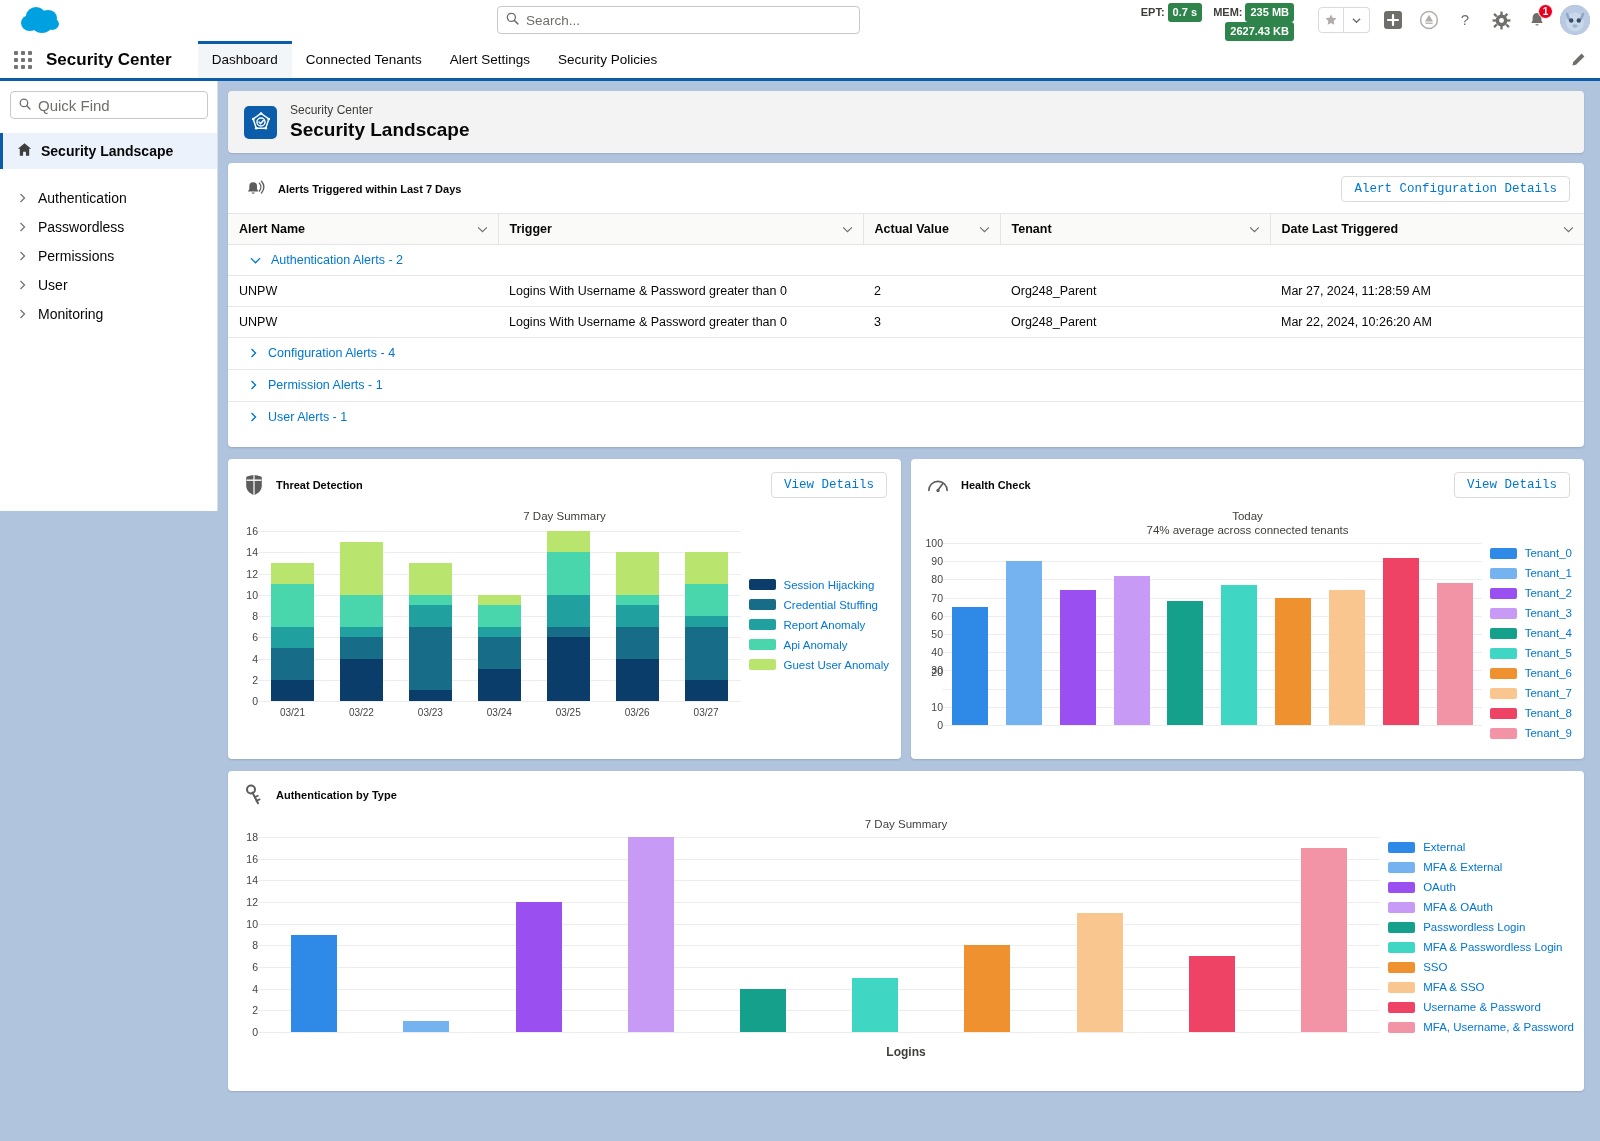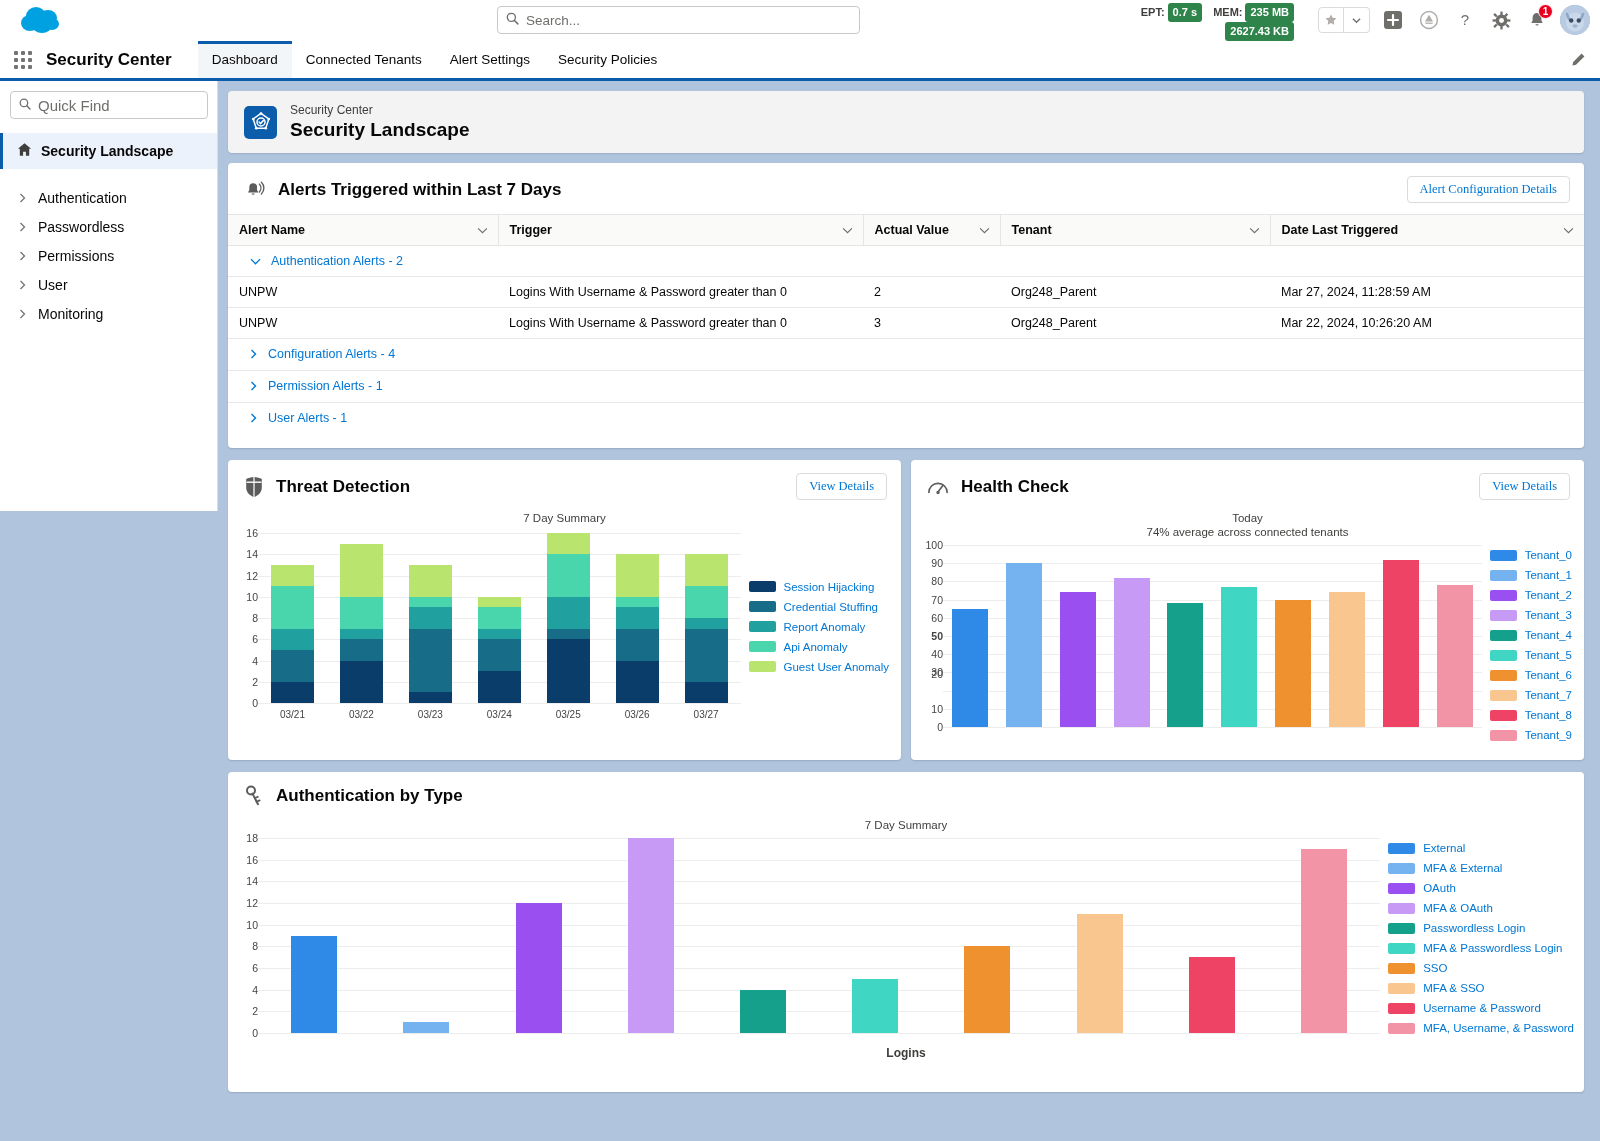--- a/index.html
+++ b/index.html
@@ -106,26 +106,26 @@
     box-shadow: 0 1px 2px rgba(0,0,0,.12);
   }
   .ph-icon { width: 33px; height: 33px; background: #0b5cab; border-radius: 5px;
              display: flex; align-items: center; justify-content: center; margin-right: 13px; }
   .ph-sub { font-size: 12px; color: #3e3e3c; line-height: 15px; }
   .ph-title { font-size: 19px; font-weight: bold; color: #080707; line-height: 23px; }
 
   
   .card { background: #fff; border-radius: 4px; box-shadow: 0 1px 2px rgba(0,0,0,.14); }
   .card-head { display: flex; align-items: center; padding: 13px 14px 11px 16px; }
-  .card-title { font-size: 17px; font-weight: bold; color: #080707; }
+  .card-title { font-size: 11px; font-weight: bold; color: #080707; }
   .card-head .ci { margin-right: 12px; display: flex; }
   .btn-outline {
     margin-left: auto; border: 1px solid #dddbda; border-radius: 4px; background: #fff;
     color: #0176d3; font-size: 12.5px; padding: 5px 12px; cursor: pointer;
-    font-family: Liberation Serif, serif; white-space: nowrap;
+    font-family: Liberation Mono, monospace; white-space: nowrap;
   }
 
   
   .alerts-card { margin-bottom: 12px; padding-bottom: 14px; }
   table.alerts { width: 100%; border-collapse: collapse; table-layout: fixed; }
   table.alerts th {
     background: #fafaf9; border-top: 1px solid #e5e5e5; border-bottom: 1px solid #e5e5e5;
     border-right: 1px solid #e5e5e5;
     font-size: 12.5px; font-weight: bold; color: #080707; text-align: left;
     padding: 8px 10px 8px 11px; height: 30px; position: relative;
@@ -672,21 +672,21 @@
         </div>
         <div class="chart-subtitle">Today</div>
         <div class="chart-subtitle">74% average across connected tenants</div>
         <div class="plot-area" style="margin-top:6px">
           <div class="yaxis" id="hc-yaxis" style="height:182px;width:28px">
               <span style="top: 182px;">0</span>
               <span style="top: 163.8px;">10</span>
               <span style="top: 129px;">20</span>
               <span style="top: 127.4px;">30</span>
               <span style="top: 109.2px;">40</span>
-              <span style="top: 91px; font-weight: bold;">50</span>
+              <span style="top: 91px;">50</span>
               <span style="top: 72.8px;">60</span>
               <span style="top: 54.6px;">70</span>
               <span style="top: 36.4px;">80</span>
               <span style="top: 18.2px;">90</span>
               <span style="top: 0px;">100</span>
             </div>
           <div style="flex:1">
             <div class="plot" id="hc-plot" style="height:182px">
                 <div class="gridline" style="top: 182px;"></div>
                 <div class="gridline" style="top: 163.8px;"></div>

